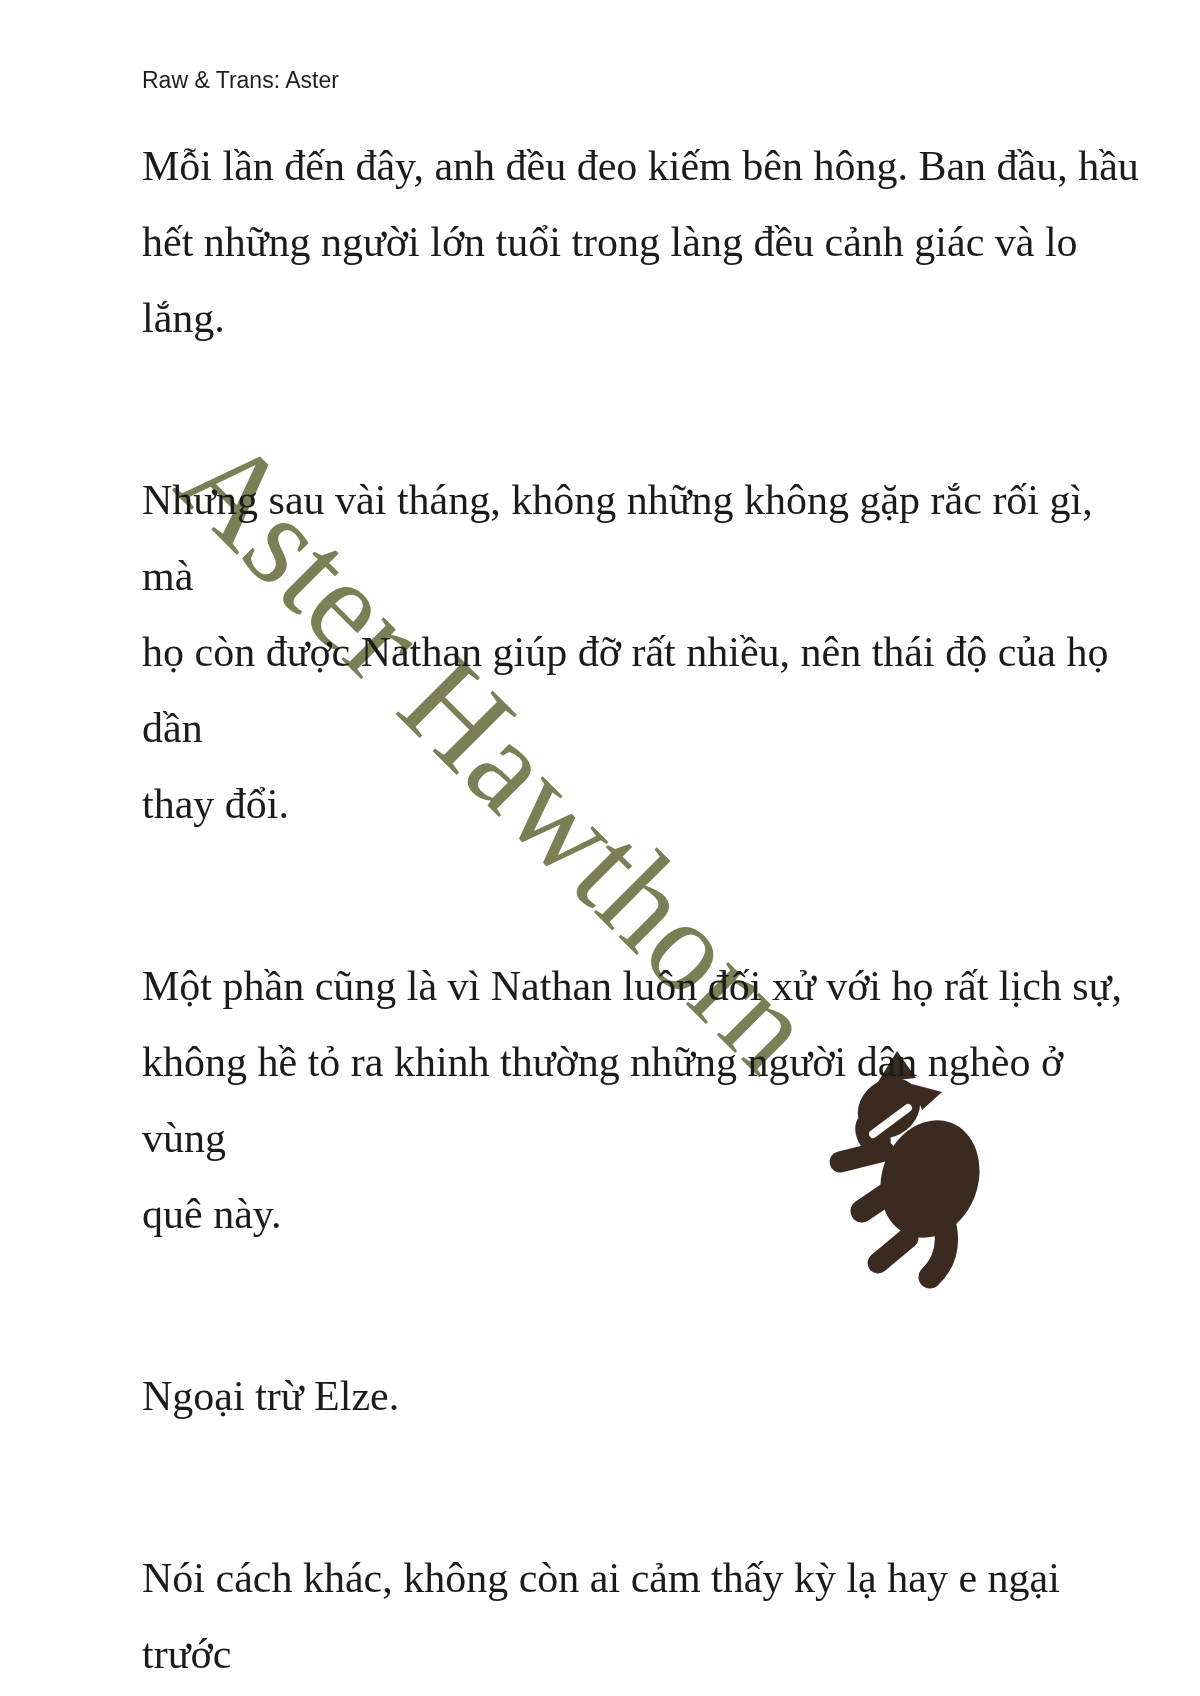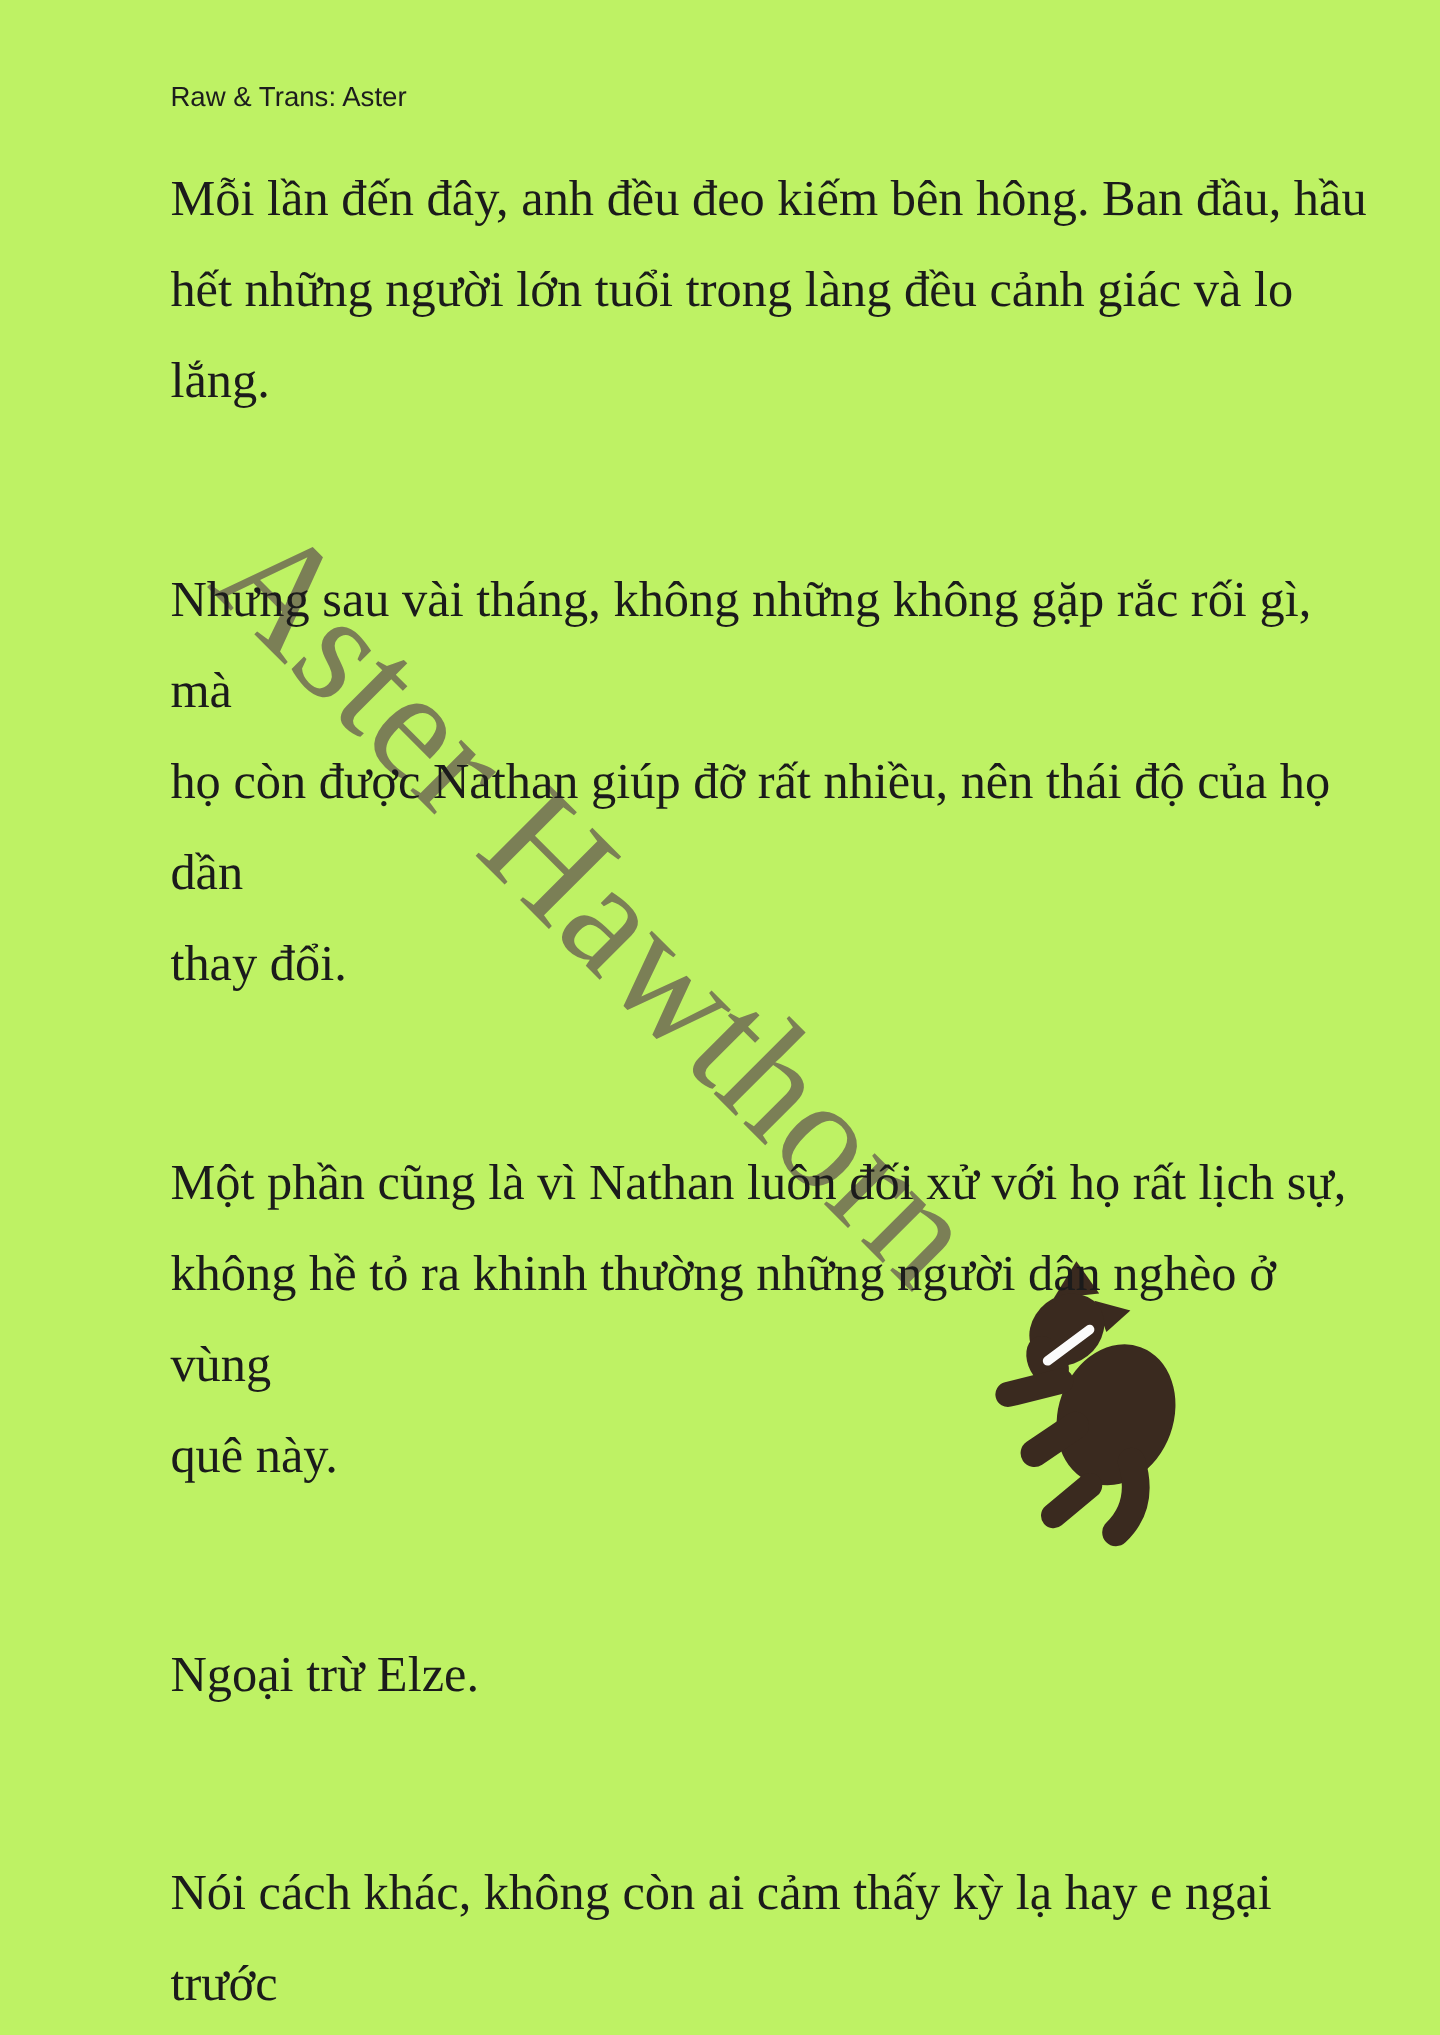--- a/index.html
+++ b/index.html
@@ -1,20 +1,20 @@
 <!DOCTYPE html>
 <html><head>
 <meta charset="utf-8">
 <style>
   html,body{margin:0;padding:0;background:#e9e9e9;}
   .page{
     position:relative;
     width:1200px;height:1696px;
     margin:0 auto;
-    background:#bef264;
+    background:#ffffff;
     overflow:hidden;
     font-family:"Liberation Serif", serif;
     color:#1b1b1b;
   }
   .credit{
     position:absolute;
     left:142px;top:68px;
     font-family:"Liberation Sans", sans-serif;
     font-size:23px;
     line-height:1.1;

